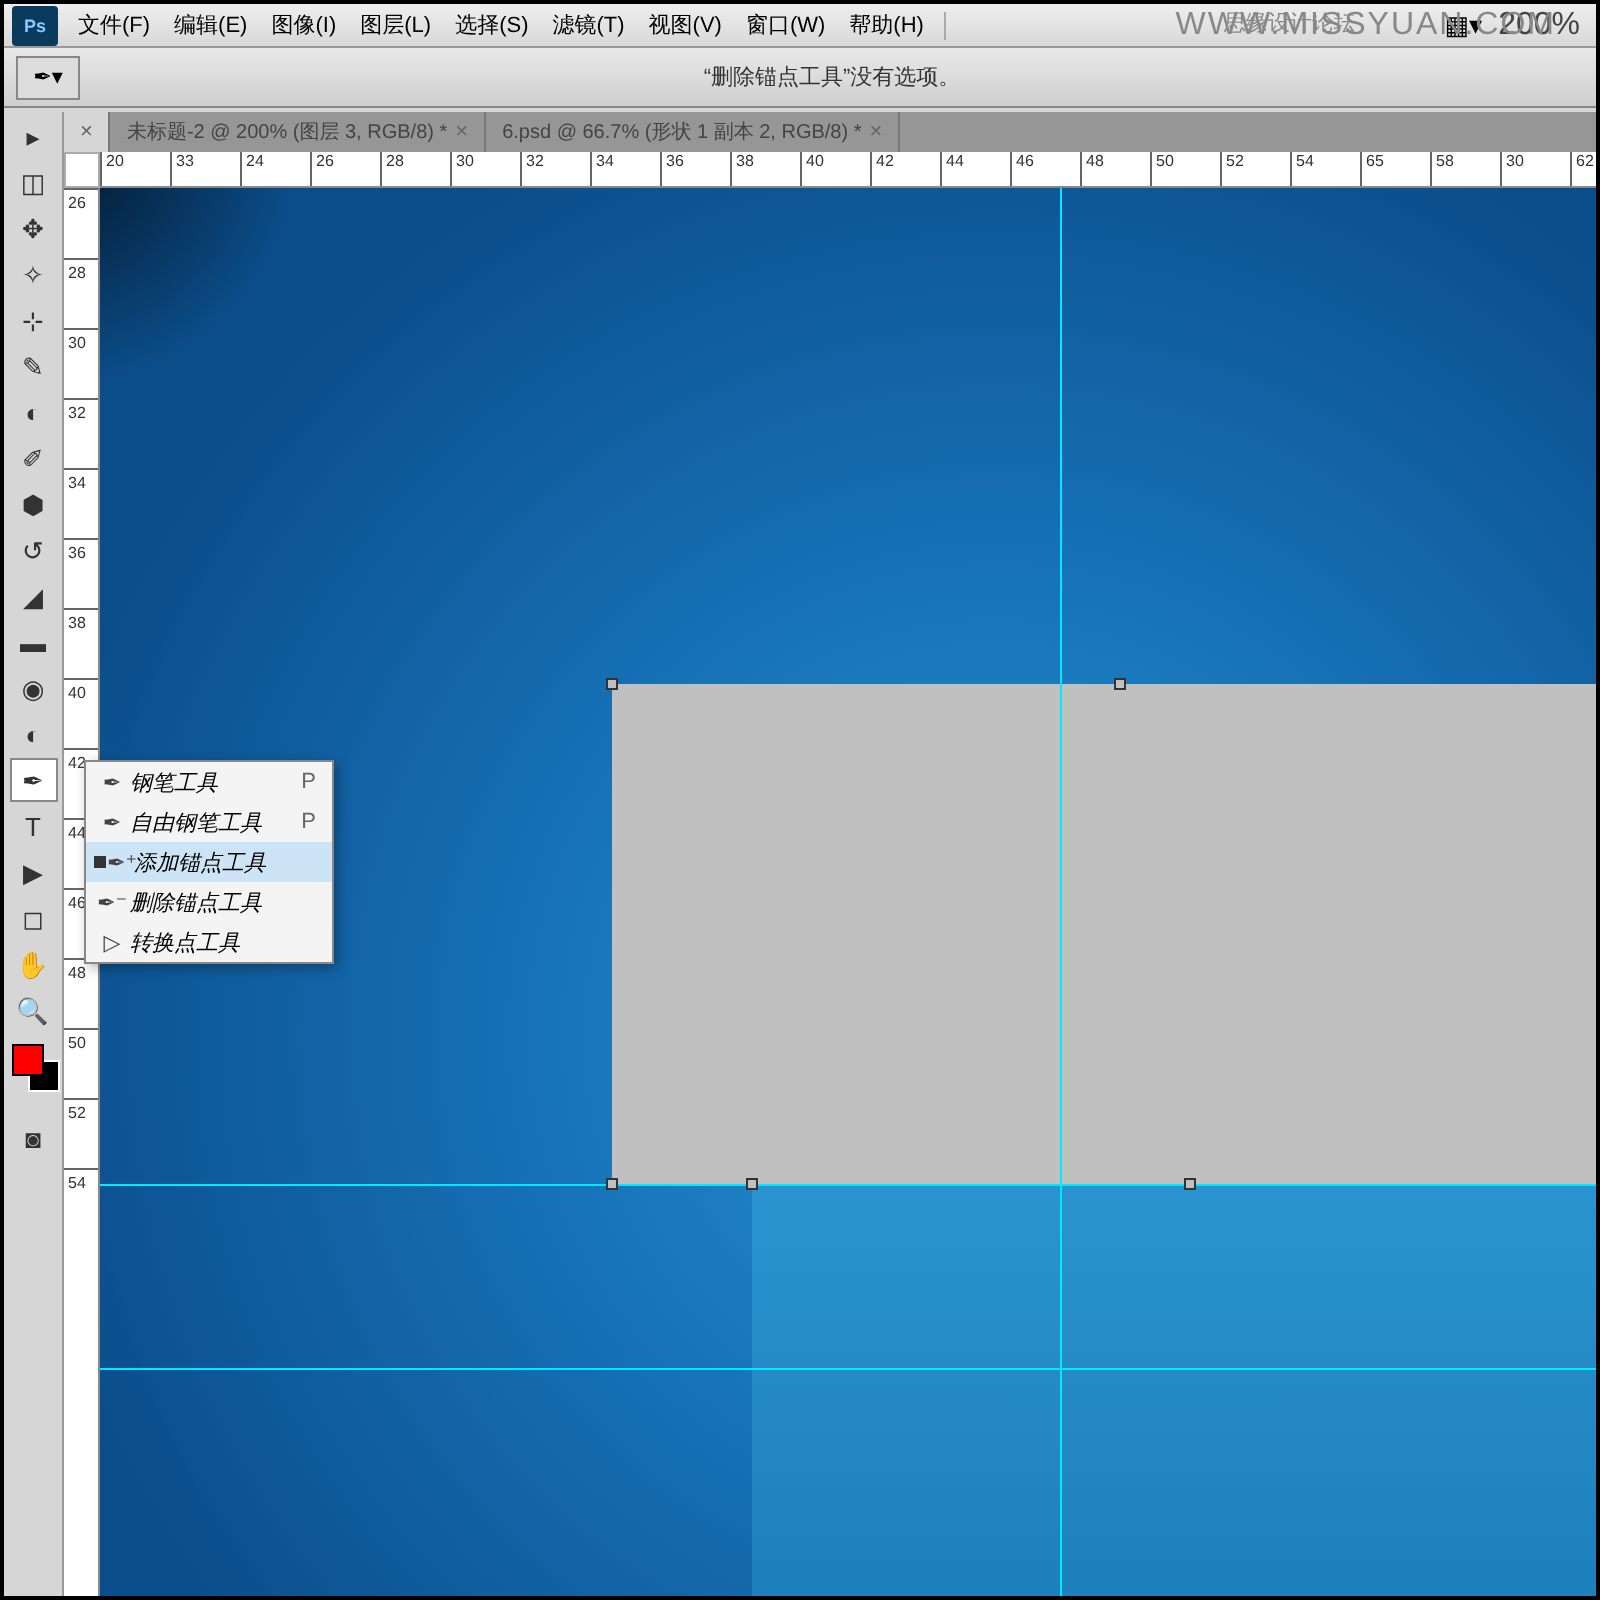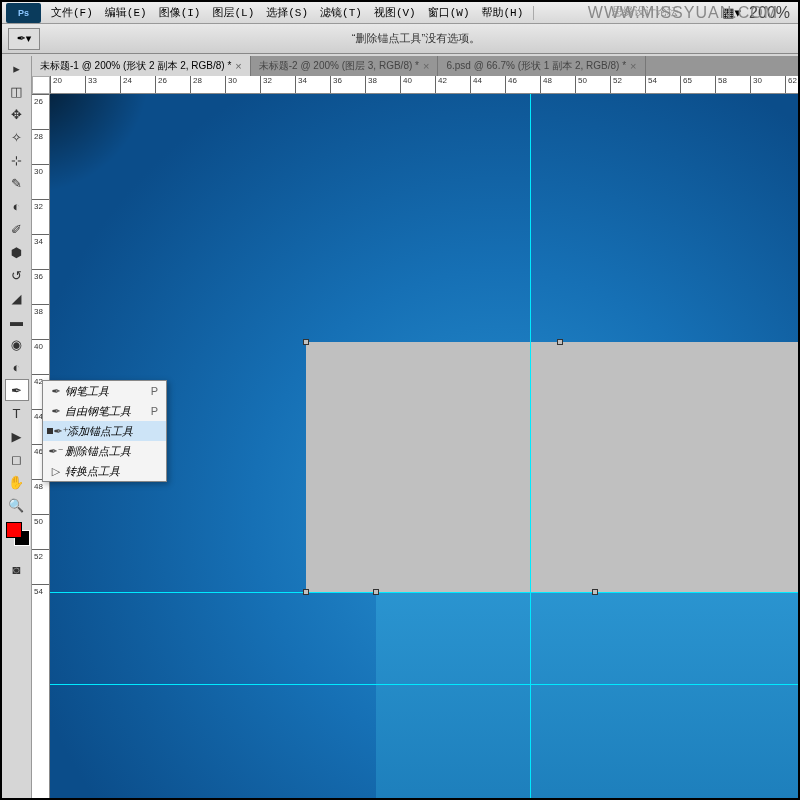--- a/index.html
+++ b/index.html
@@ -1,20 +1,20 @@
 <!DOCTYPE html>
 <html><head>
 <meta charset="utf-8">
 <style>
 * { margin: 0; padding: 0; box-sizing: border-box; font-family: "Microsoft YaHei", sans-serif; }
 body { width: 800px; height: 800px; background: #000; overflow: hidden; position: relative; }
 .app { position: absolute; top: 2px; left: 2px; width: 796px; height: 796px; background: #d6d6d6; }
 .menubar { height: 22px; background: linear-gradient(#eee,#d8d8d8); display: flex; align-items: center; font-size: 11px; border-bottom: 1px solid #999; }
-.ps-logo { width: 35px; height: 20px; background: #0a3b5c; color: #8ac6ff; font-size: 9px; font-weight: bold; display: flex; align-items: center; justify-content: center; margin: 0 4px; border-radius: 2px; }
-.menu-item { padding: 0 6px; cursor: pointer; font-family: Liberation Mono, monospace; }
+.ps-logo { width: 23px; height: 20px; background: #0a3b5c; color: #8ac6ff; font-size: 9px; font-weight: bold; display: flex; align-items: center; justify-content: center; margin: 0 4px; border-radius: 2px; }
+.menu-item { padding: 0 6px; cursor: pointer; }
 .menu-sep { width: 1px; height: 14px; background: #aaa; margin: 0 4px; }
 .menu-right { margin-left: auto; display: flex; align-items: center; padding-right: 8px; gap: 8px; }
 .zoom-val { font-size: 16px; color: #444; }
 .watermark { position: absolute; top: 2px; right: 20px; font-size: 16px; color: #888; letter-spacing: 1px; }
 .watermark2 { position: absolute; top: 2px; right: 120px; font-size: 11px; color: #888; }
 .options-bar { height: 30px; background: linear-gradient(#e8e8e8,#cfcfcf); border-bottom: 1px solid #888; display: flex; align-items: center; padding: 0 6px; font-size: 11px; }
 .tool-preset { width: 32px; height: 22px; border: 1px solid #888; background: #ddd; display: flex; align-items: center; justify-content: center; }
 .options-text { margin: 12px auto; color: #333; }
 .work { position: absolute; top: 54px; left: 0; right: 0; bottom: 0; display: flex; }
 .toolbar { width: 30px; background: #d6d6d6; border-right: 1px solid #999; }
@@ -148,21 +148,20 @@
         <div class="swatch-fg"></div>
       </div>
       <div class="tool-btn">
           <span class="tool-icon">◙</span>
         </div>
     </div>
 
     <div class="main">
       <div class="tab-bar">
         <div class="doc-tab active">
-          <span>未标题-1 @ 200% (形状 2 副本 2, RGB/8) *</span>
           <span class="tab-close">×</span>
         </div>
         <div class="doc-tab">
           <span>未标题-2 @ 200% (图层 3, RGB/8) *</span>
           <span class="tab-close">×</span>
         </div>
         <div class="doc-tab">
           <span>6.psd @ 66.7% (形状 1 副本 2, RGB/8) *</span>
           <span class="tab-close">×</span>
         </div>

